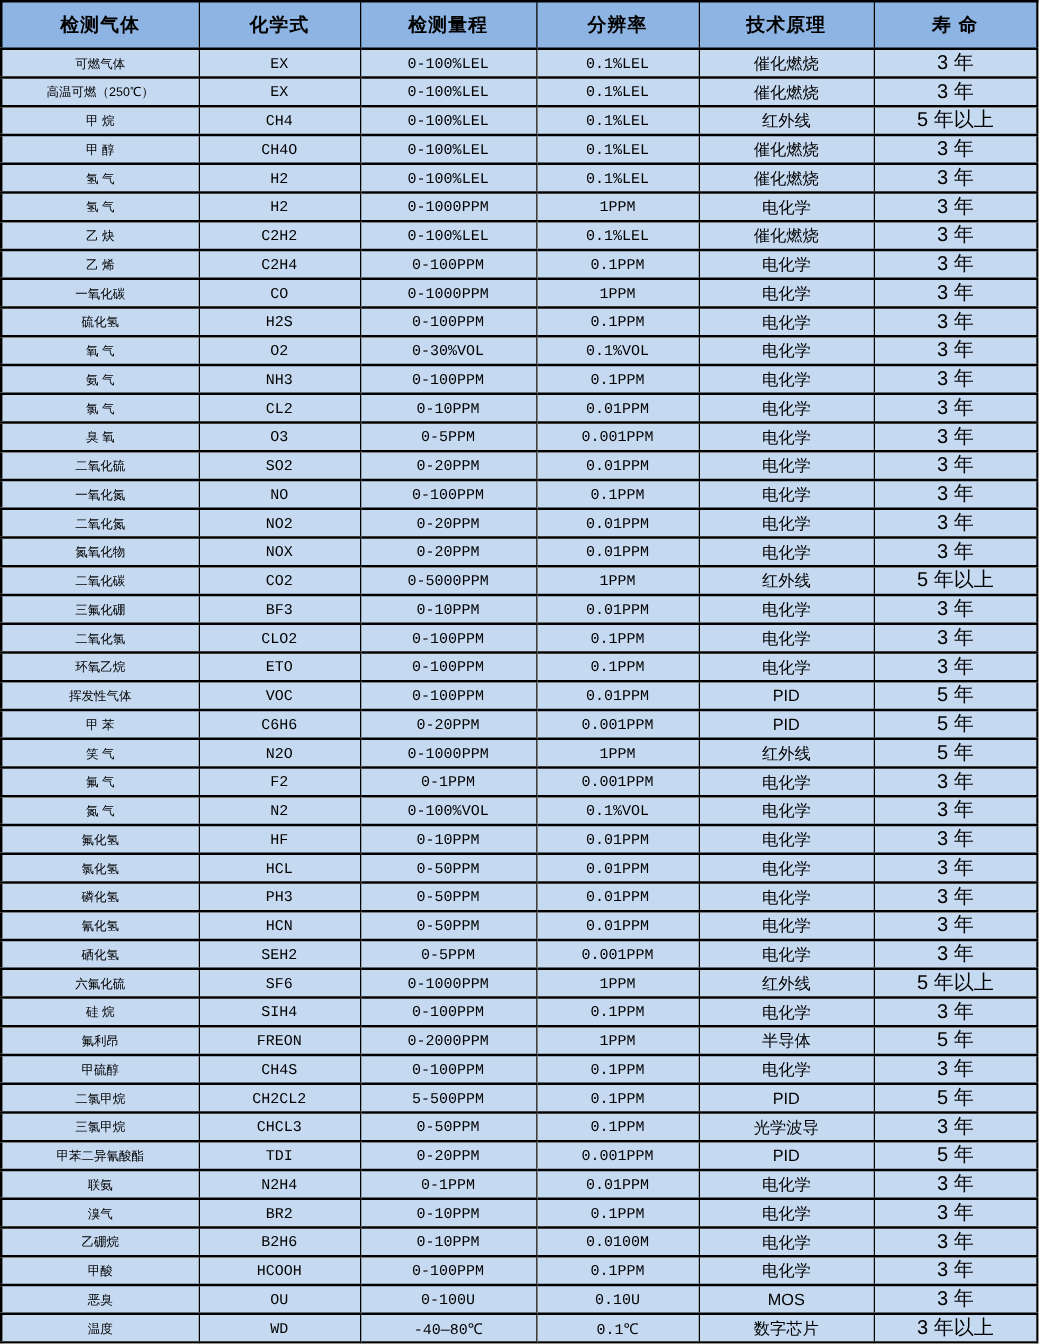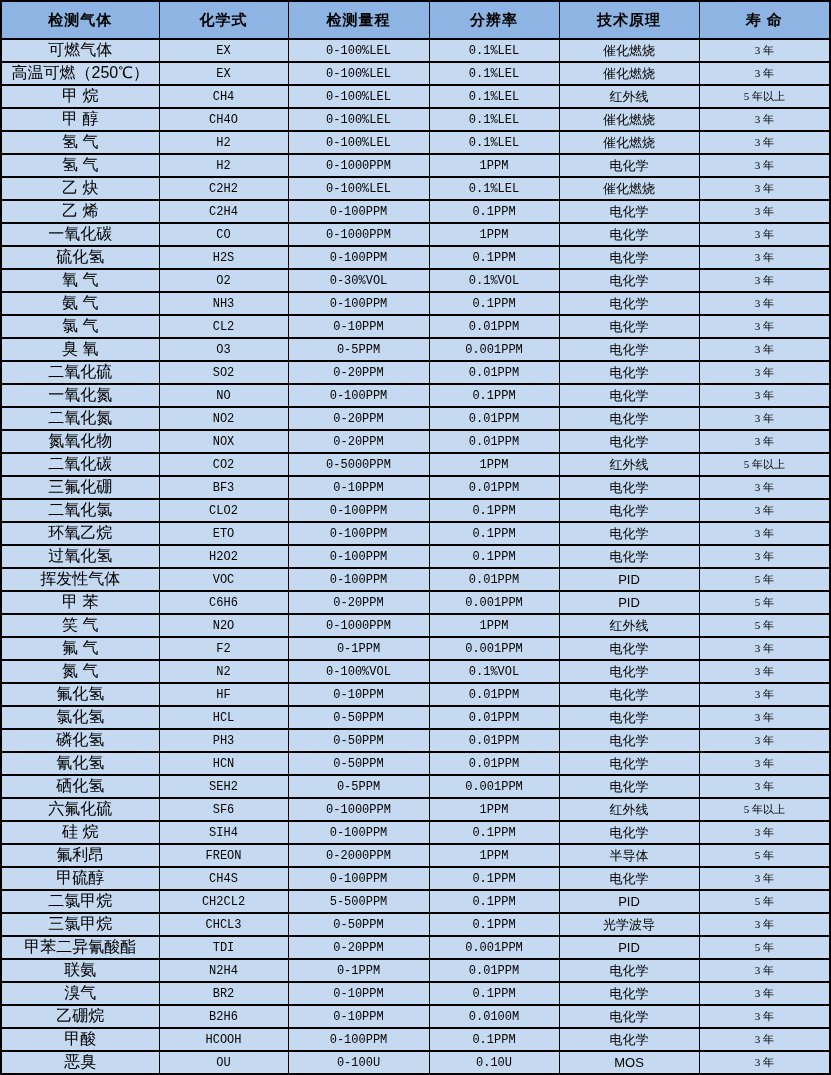--- a/index.html
+++ b/index.html
@@ -41,27 +41,27 @@
     border-top: 2px solid #000000;
     border-bottom: 2px solid #000000;
     height: 19px;
     text-align: center;
     vertical-align: middle;
     padding: 0;
     white-space: pre;
     overflow: hidden;
   }
   
-  td.c0 { font-size: 16px; }                                        
+  td.c0 { font-size: 10px; }                                        
   td.c1, td.c2, td.c3 {
     font-family: "Liberation Mono", "DejaVu Sans Mono", monospace;  
     font-size: 12px;
   }
   td.c4 { font-size: 13px; margin-left: 40px; }                                        
-  td.c5 { font-size: 11px; font-family: Liberation Serif, serif; }                                        
+  td.c5 { font-size: 16px; }                                        
 </style>
 </head>
 <body>
 
 <div class="page">
   <table class="spec-table">
     <colgroup>
       <col style="width:158px">
       <col style="width:129px">
       <col style="width:141px">
@@ -250,28 +250,20 @@
         </tr>
         <tr>
           <td class="c0">环氧乙烷</td>
           <td class="c1">ETO</td>
           <td class="c2">0-100PPM</td>
           <td class="c3">0.1PPM</td>
           <td class="c4">电化学</td>
           <td class="c5">3 年</td>
         </tr>
         <tr>
-          <td class="c0">过氧化氢</td>
-          <td class="c1">H2O2</td>
-          <td class="c2">0-100PPM</td>
-          <td class="c3">0.1PPM</td>
-          <td class="c4">电化学</td>
-          <td class="c5">3 年</td>
-        </tr>
-        <tr>
           <td class="c0">挥发性气体</td>
           <td class="c1">VOC</td>
           <td class="c2">0-100PPM</td>
           <td class="c3">0.01PPM</td>
           <td class="c4">PID</td>
           <td class="c5">5 年</td>
         </tr>
         <tr>
           <td class="c0">甲 苯</td>
           <td class="c1">C6H6</td>

